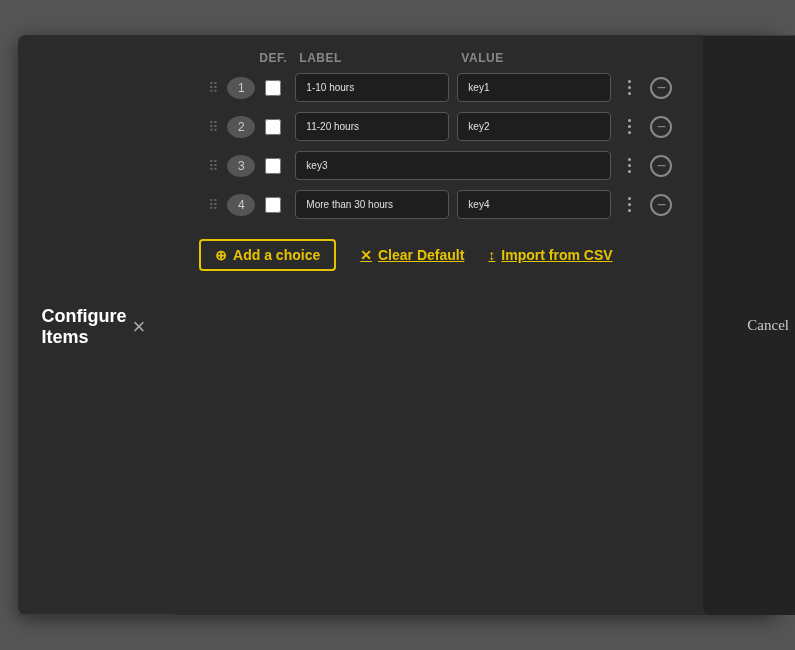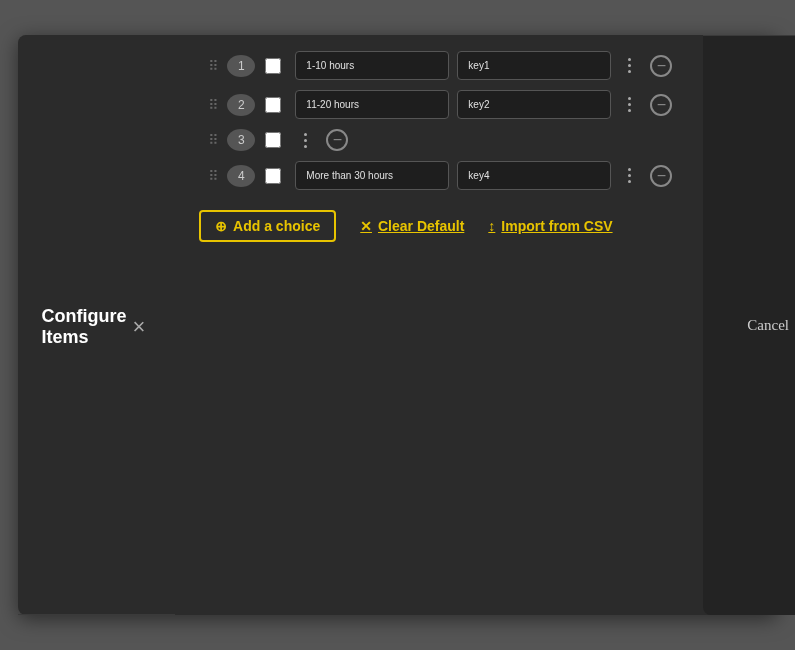--- a/index.html
+++ b/index.html
@@ -258,20 +258,29 @@
 <body>
 
 <div class="modal">
   <div class="modal-header">
     <span class="modal-title">Configure Items</span>
     <button class="close-btn">×</button>
   </div>
 
   <div class="modal-body">
 
+    <div class="col-headers">
+      <div class="col-drag"></div>
+      <div class="col-num"></div>
+      <div class="col-def">DEF.</div>
+      <div class="col-label">LABEL</div>
+      <div class="col-value">VALUE</div>
+      <div class="col-menu"></div>
+      <div class="col-del"></div>
+    </div>
 
     <div id="rows-container">
         <div class="row">
       <div class="drag-handle">⠿</div>
       <div class="row-num">1</div>
       <div class="row-checkbox">
         <input type="checkbox" style="">
       </div>
       <input class="row-label-input" type="text" value="1-10 hours" style="">
       <input class="row-value-input" type="text" value="key1" style="">
@@ -308,20 +317,21 @@
           <div class="circle-minus">−</div>
         </button>
       </div>
     </div>
         <div class="row">
       <div class="drag-handle">⠿</div>
       <div class="row-num">3</div>
       <div class="row-checkbox">
         <input type="checkbox" style="">
       </div>
+      <input class="row-value-input" type="text" value="key3" style="">
       <div class="row-menu">
         <div class="icon-dots">
           <span></span>
               <span></span>
               <span></span>
         </div>
       </div>
       <div class="row-delete">
         <button class="delete-btn">
           <div class="circle-minus">−</div>

